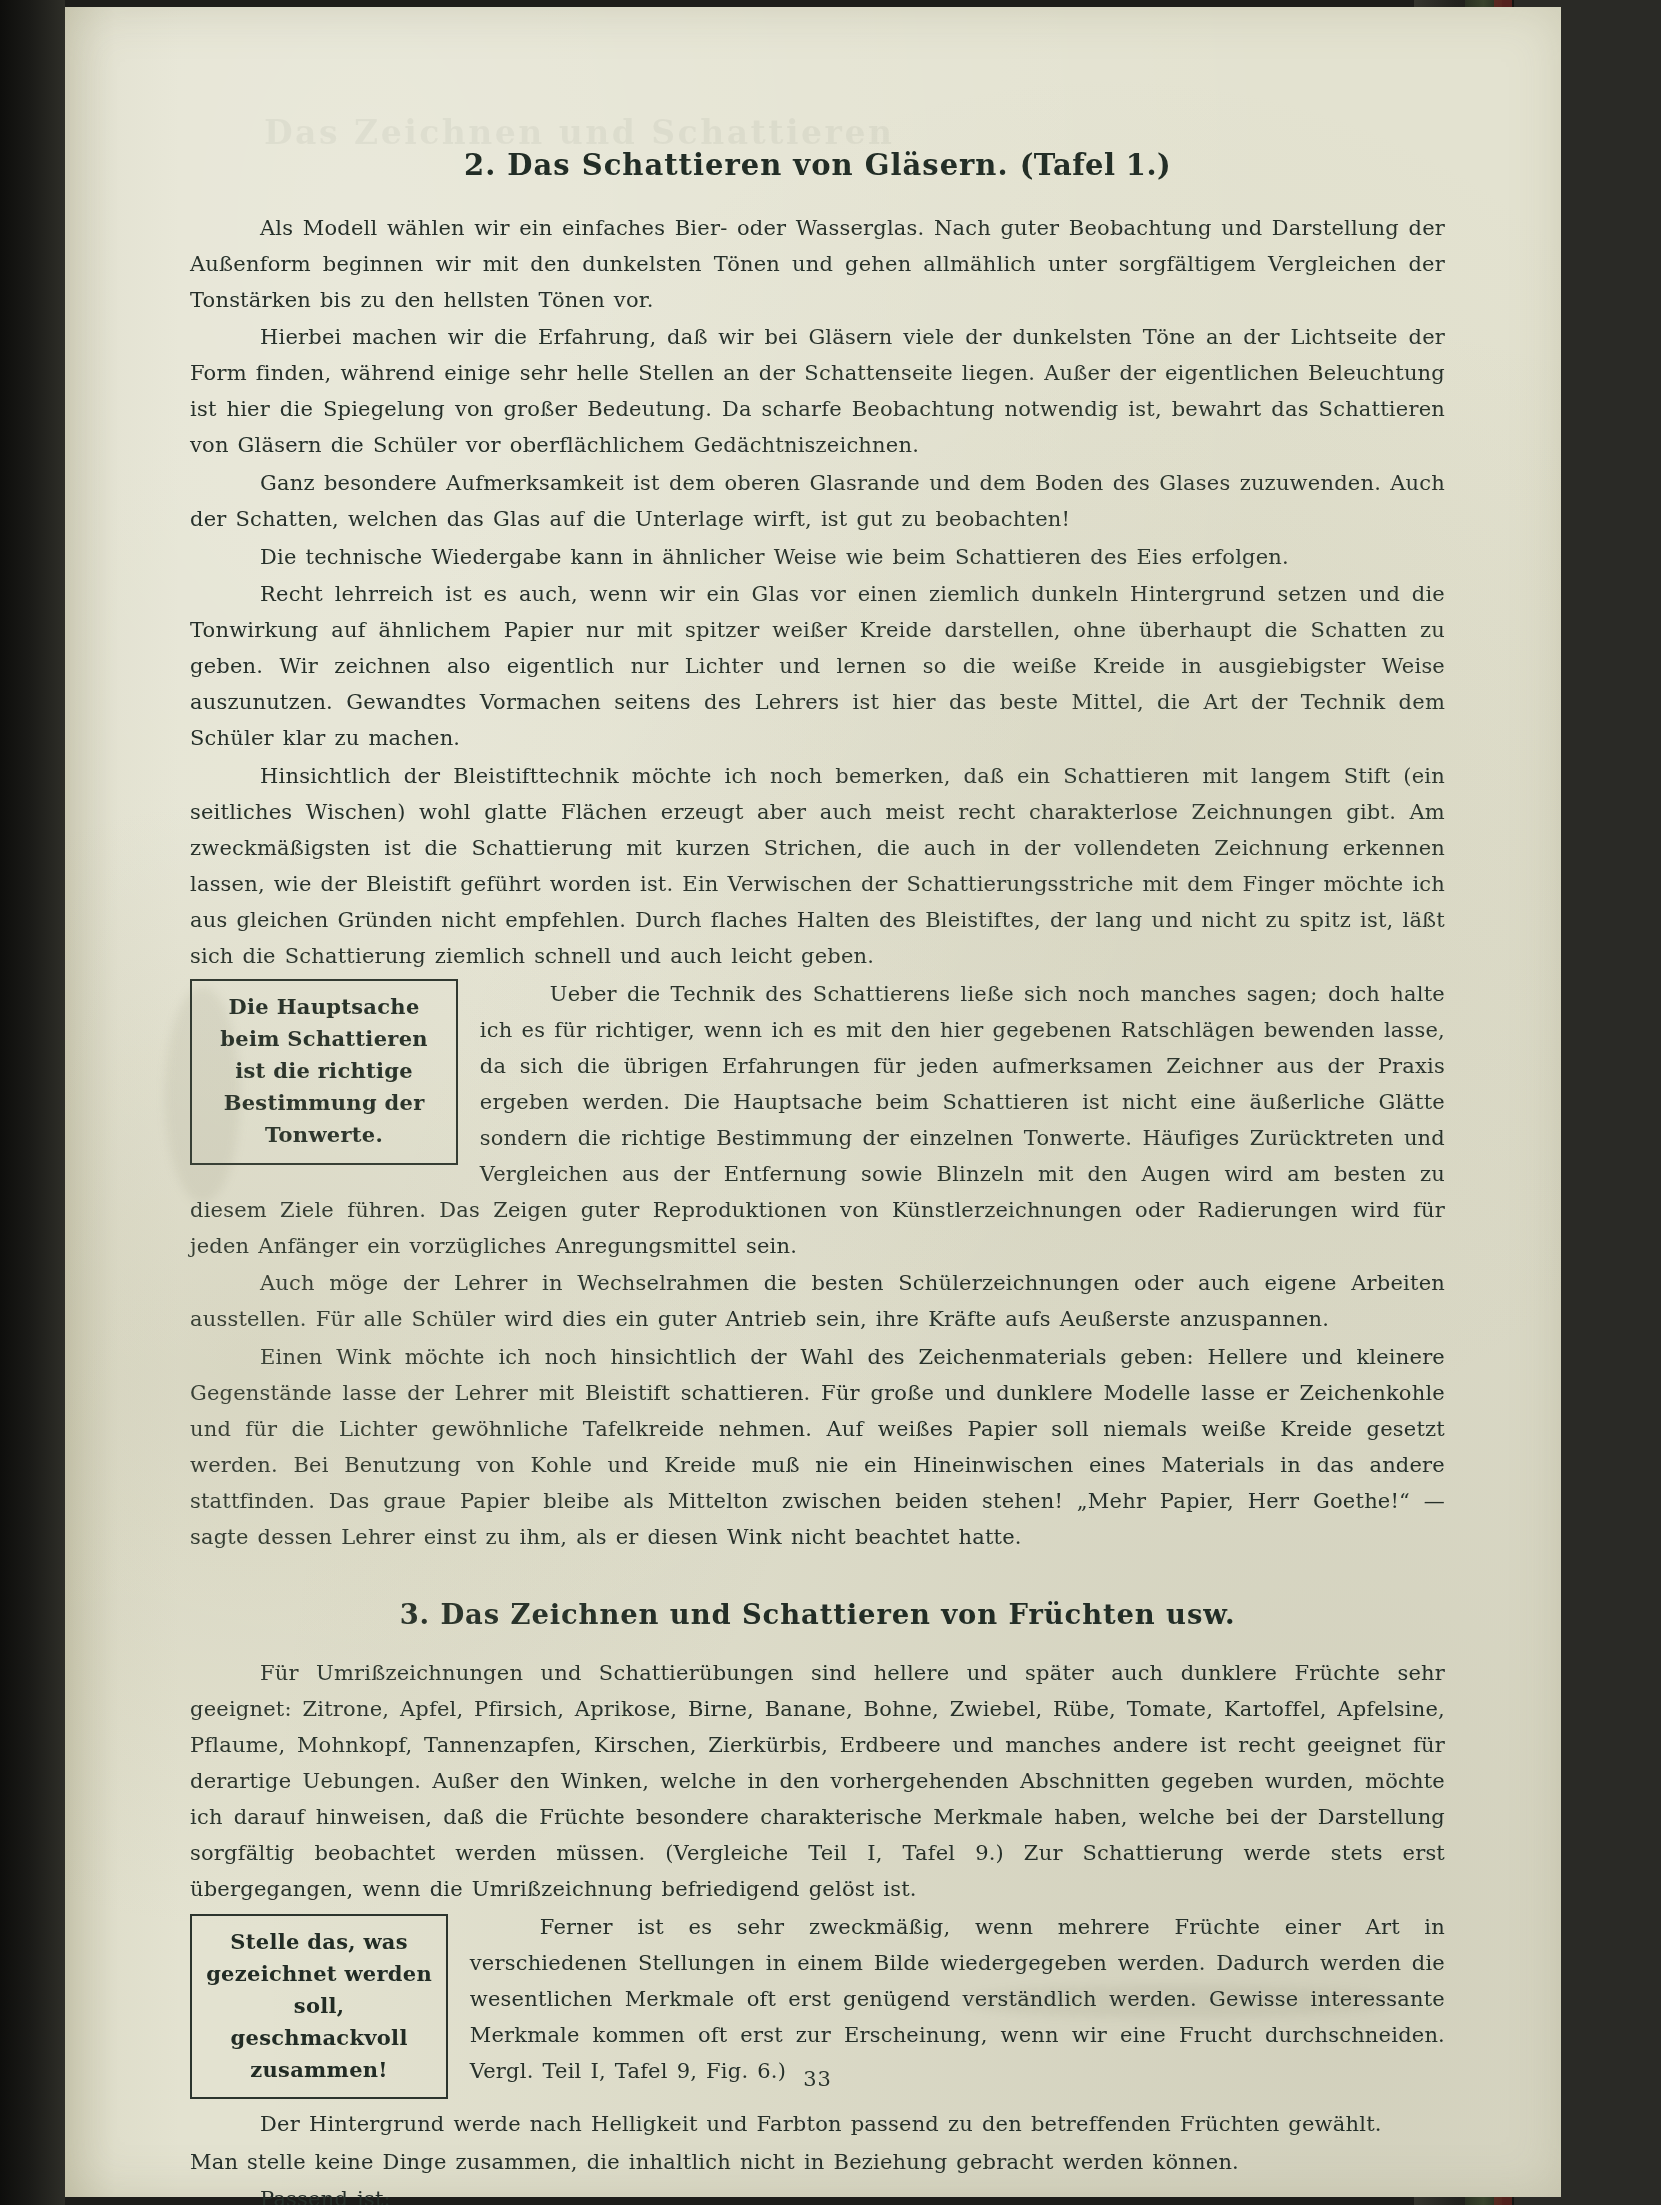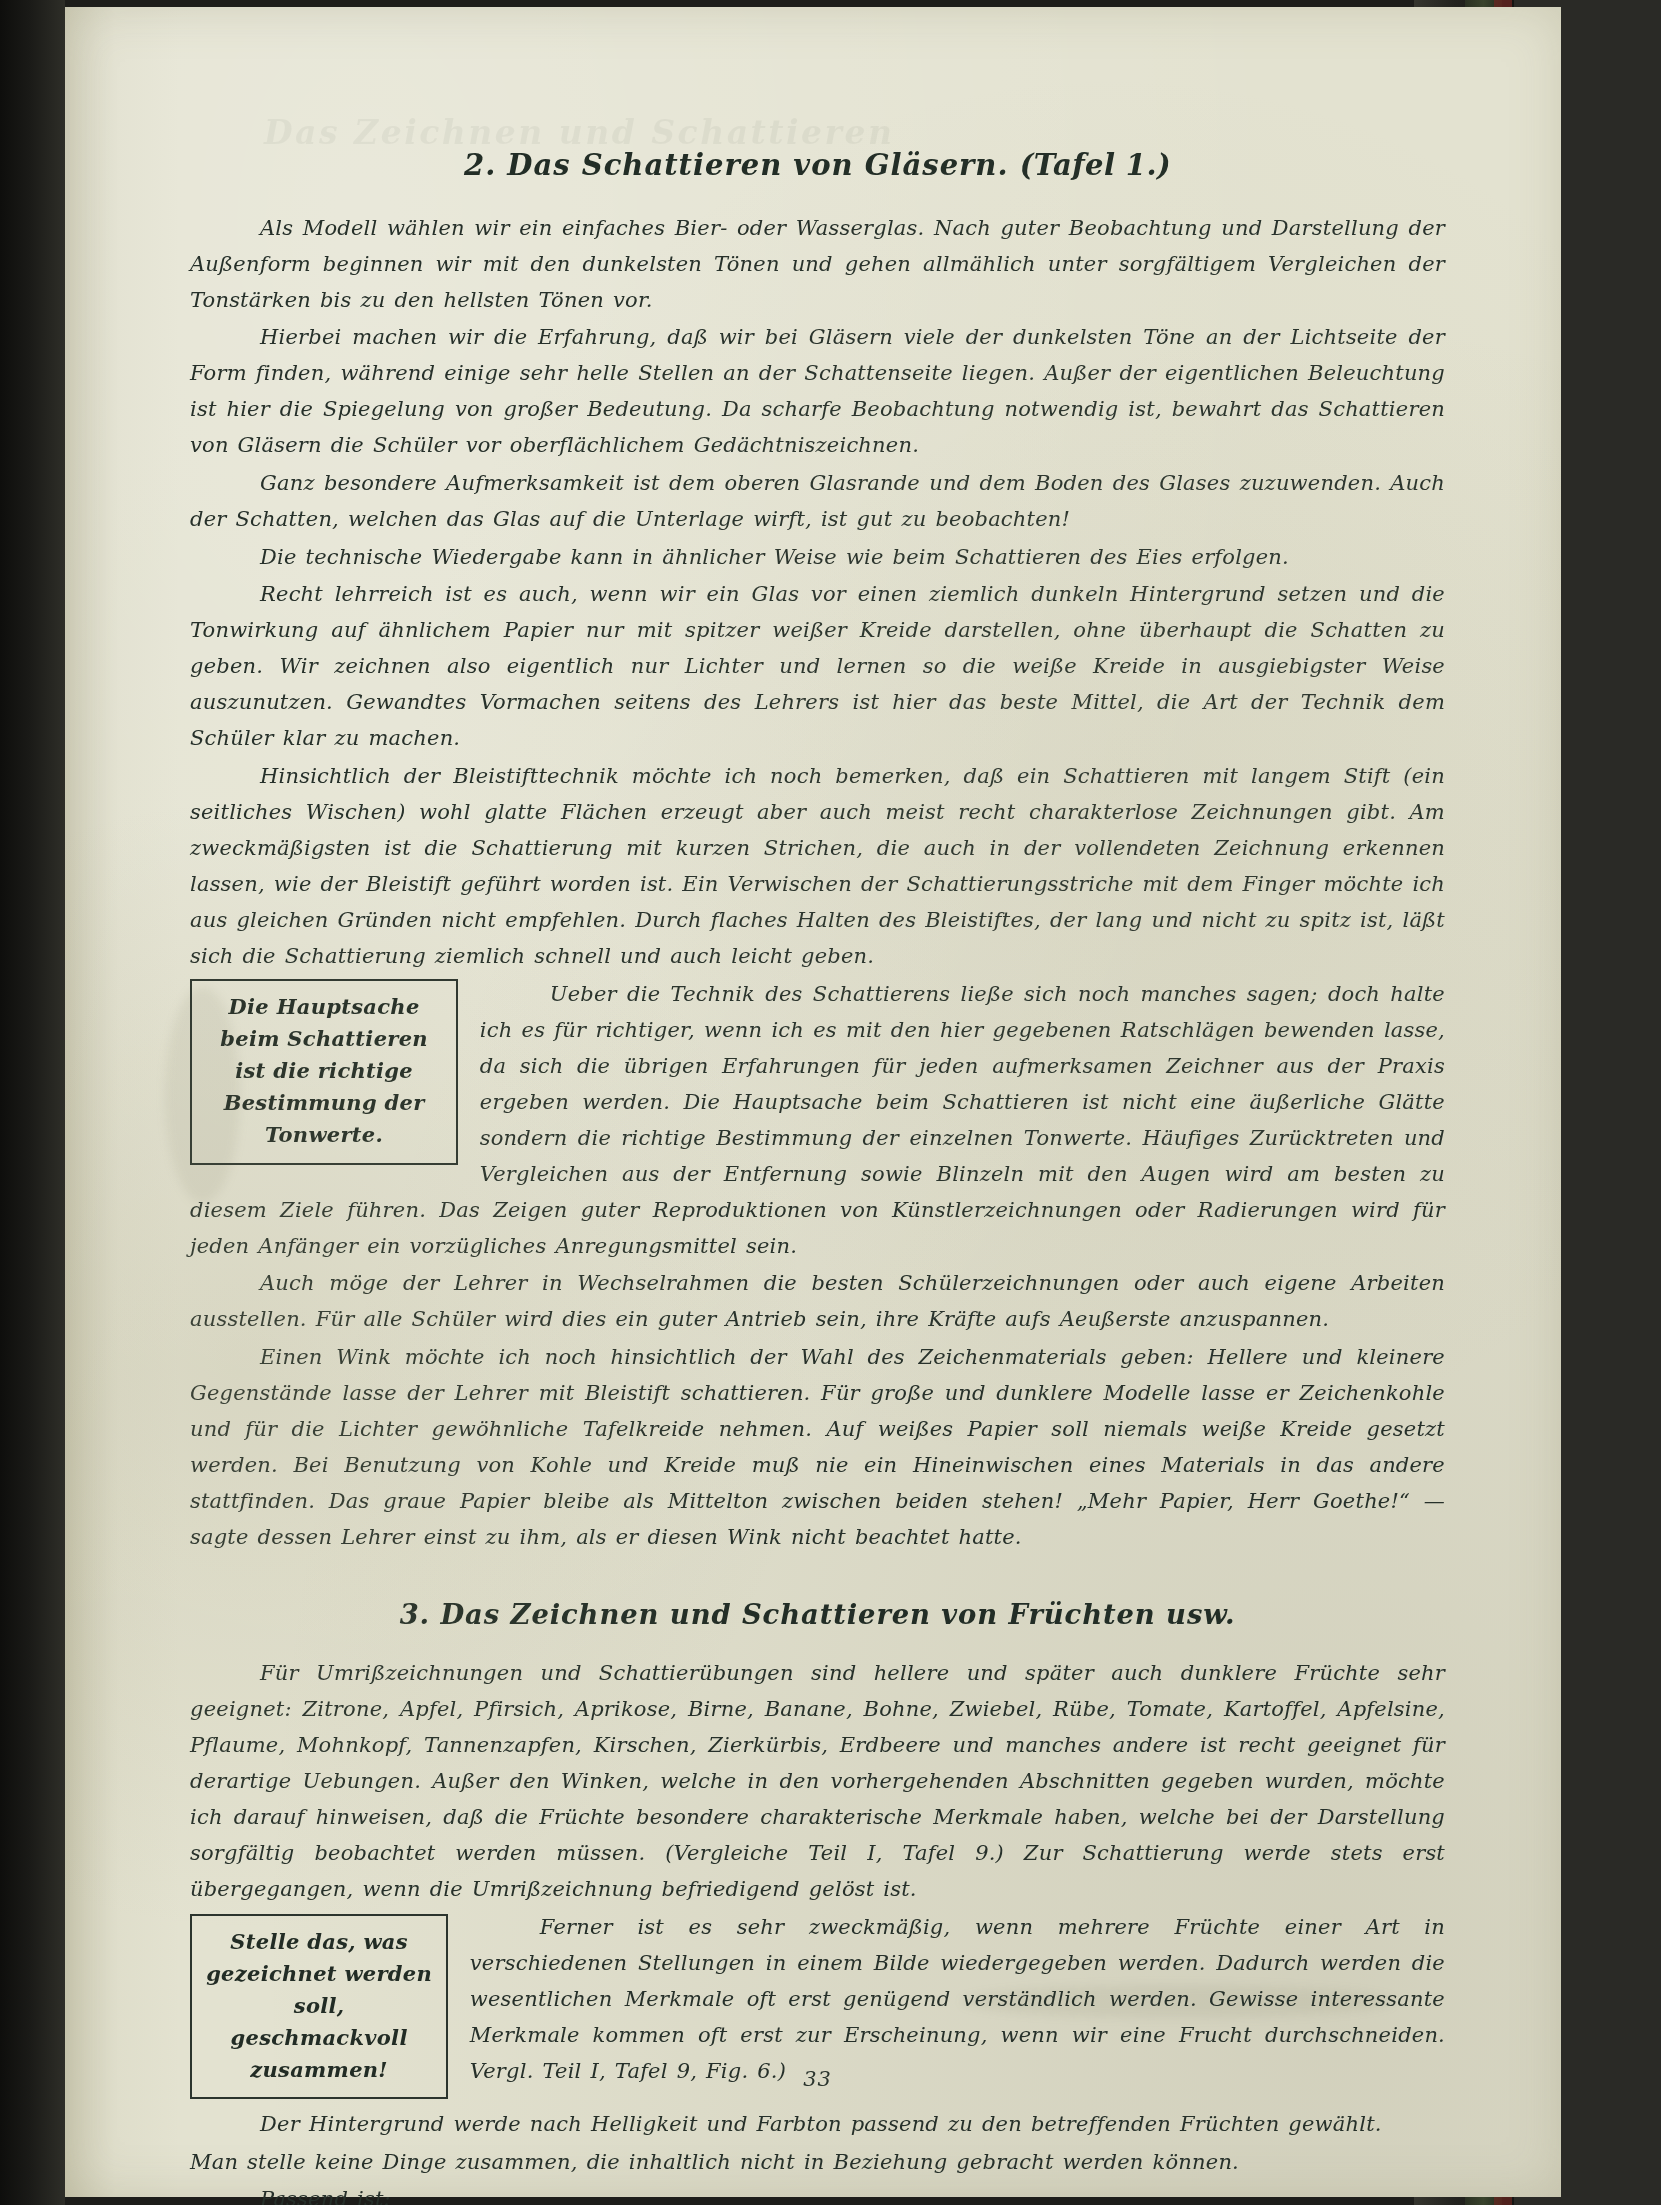--- a/index.html
+++ b/index.html
@@ -13,21 +13,20 @@
     overflow: hidden;
     font-family: "DejaVu Serif", serif;
   }
 
   
   .scan {
     position: relative;
     width: 1514px;
     height: 2205px;
     background: #1d1d1a;
-    font-style: italic;
   }
   
   .gutter-left {
     position: absolute;
     left: 0; top: 0;
     width: 65px; height: 2205px;
     background: linear-gradient(to right, #0e0e0c 0%, #1a1a17 45%, #2e2e28 100%);
   }
   .gutter-right {
     position: absolute;

